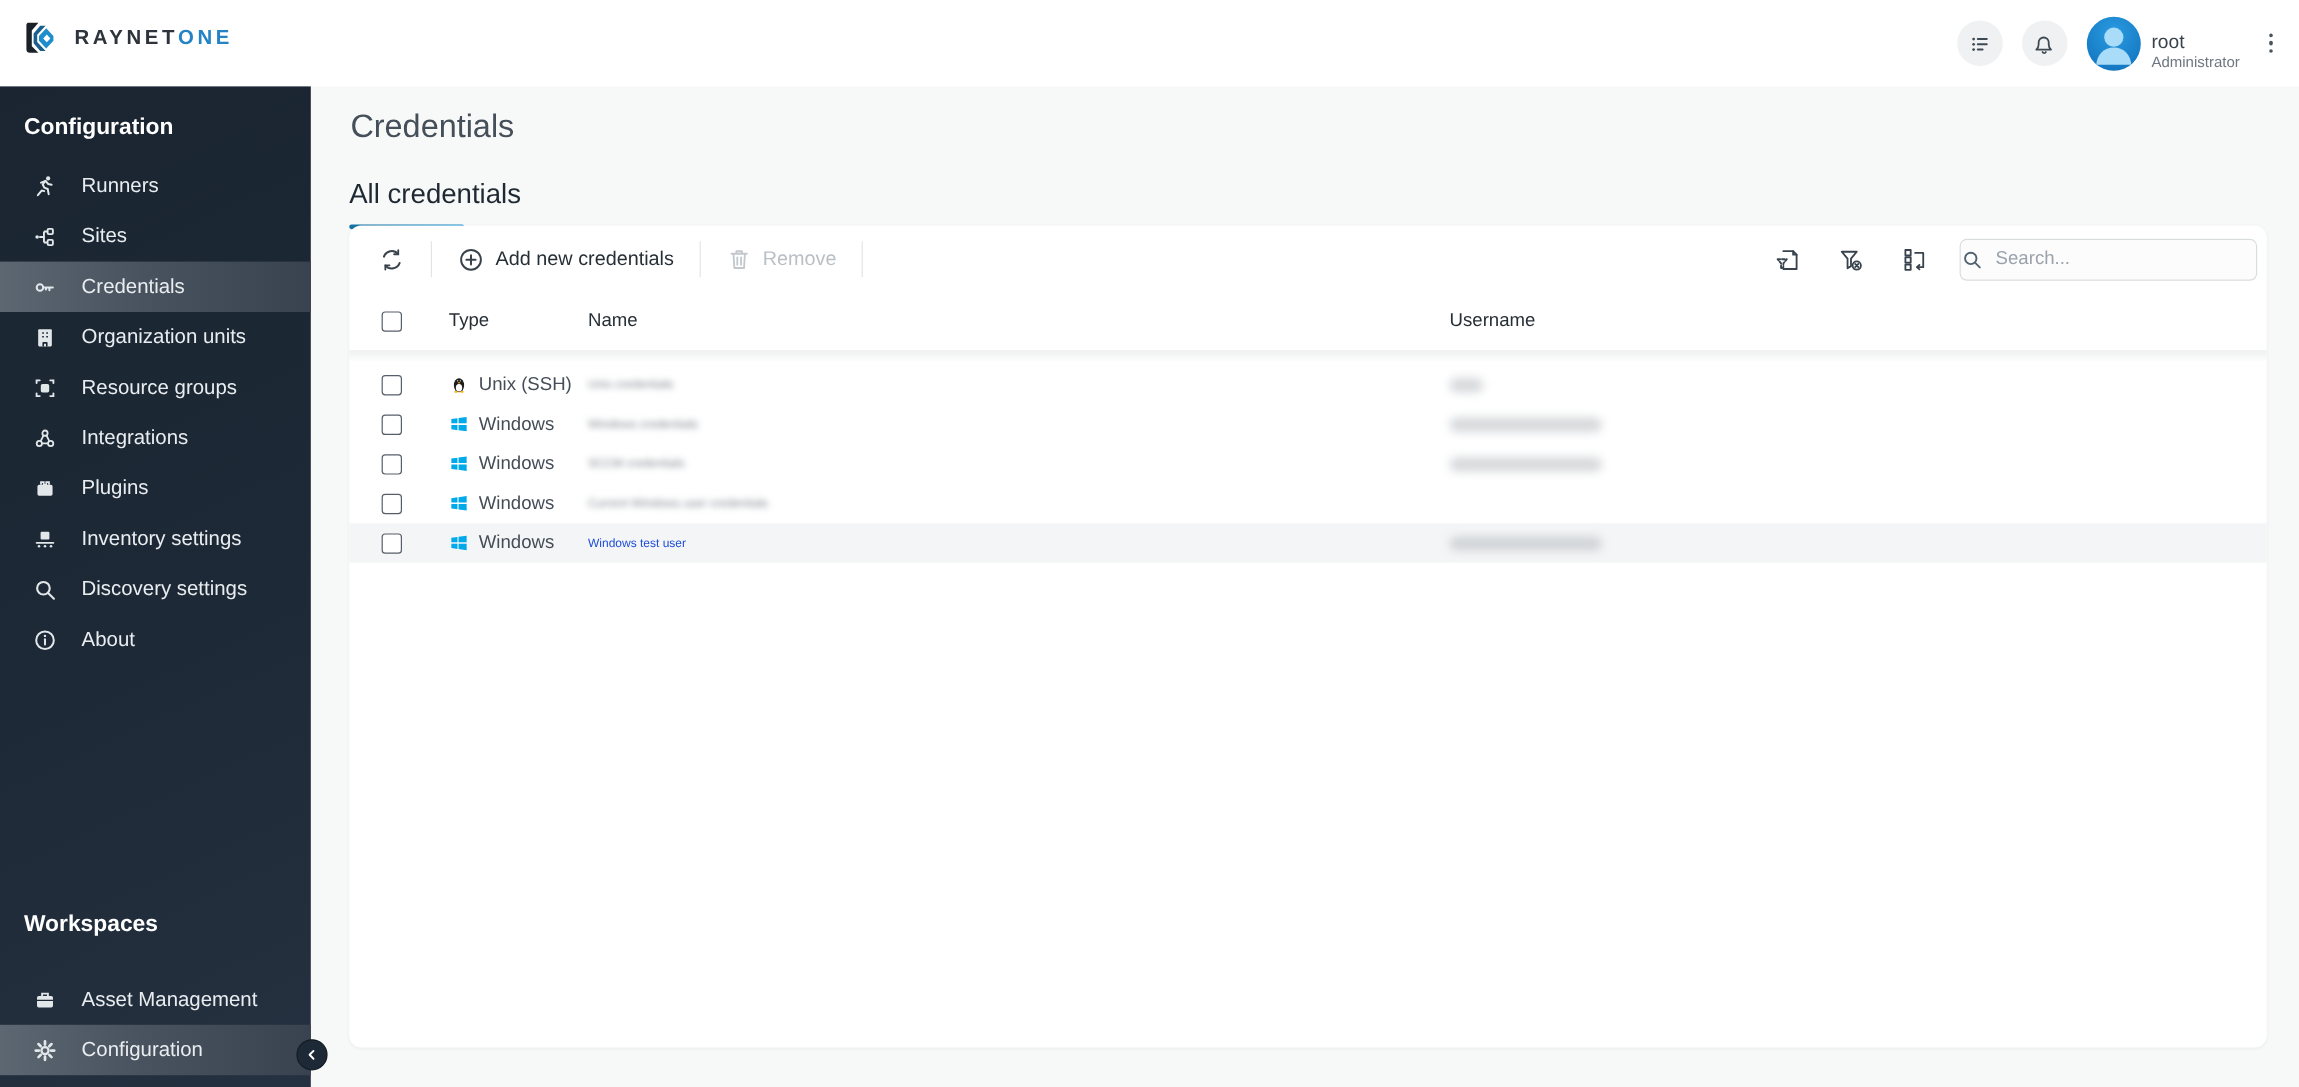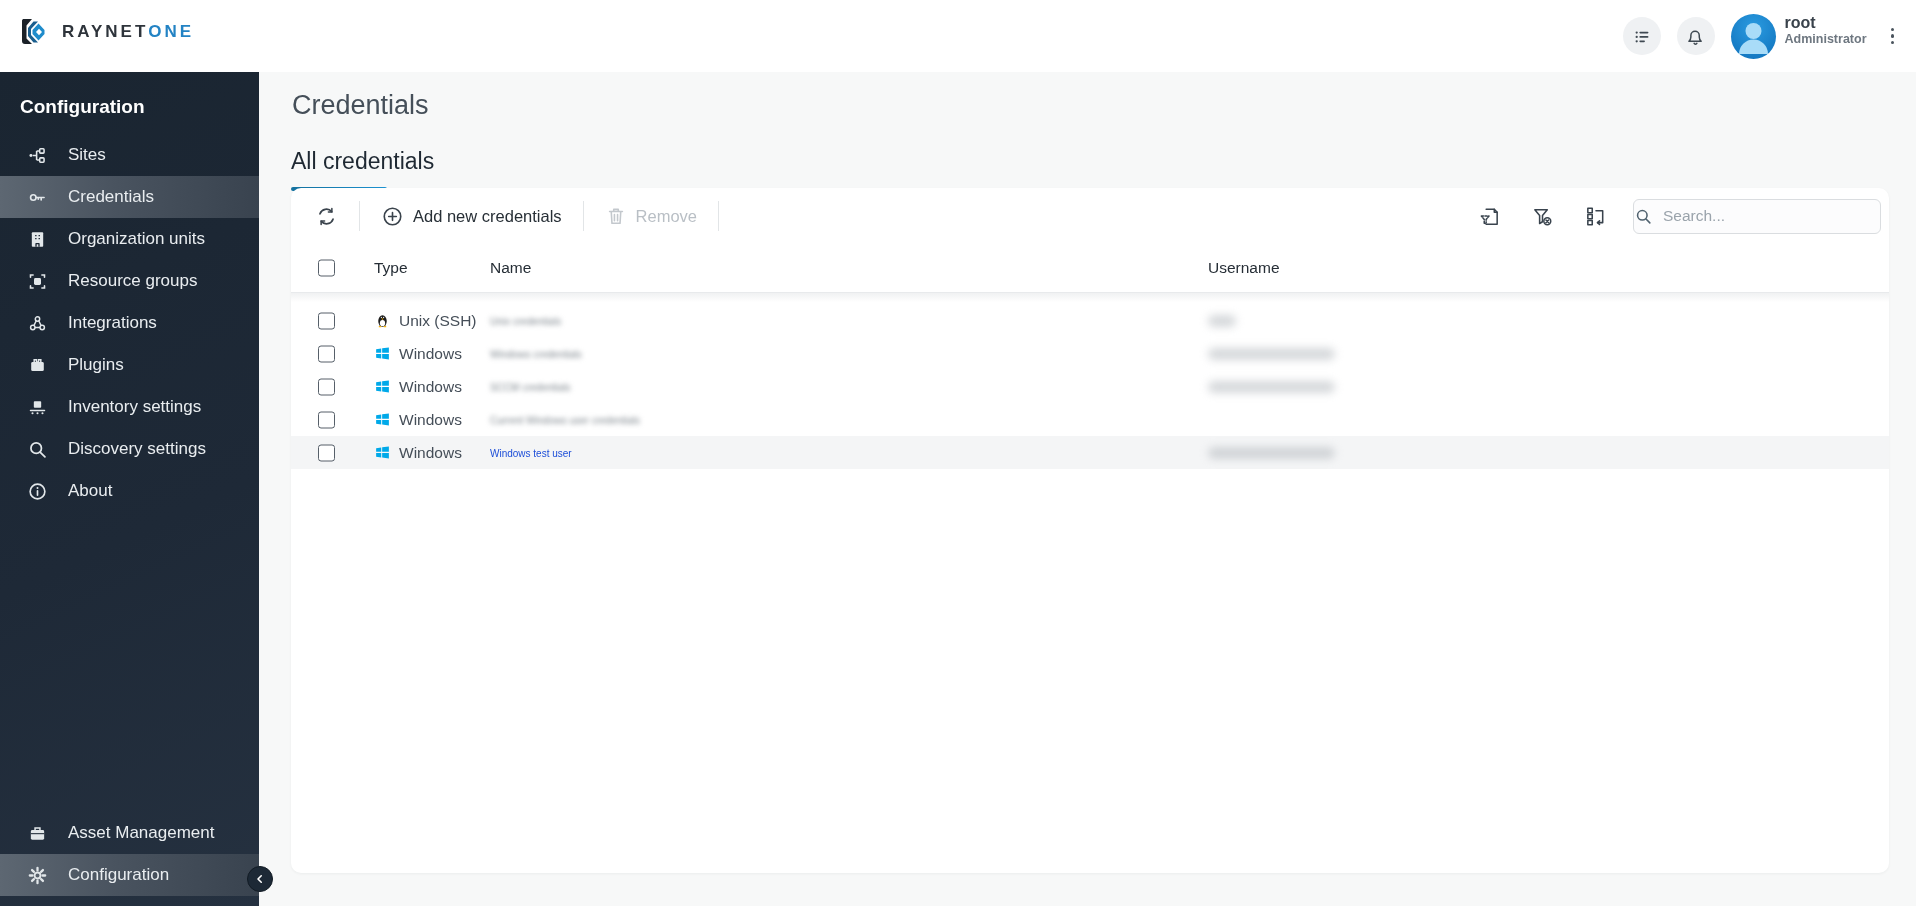--- a/index.html
+++ b/index.html
@@ -9,21 +9,21 @@
     -webkit-font-smoothing:antialiased;
   }
   
   .topbar{position:absolute;left:0;top:0;width:1916px;height:72px;background:#ffffff;}
   .brand{position:absolute;left:18px;top:15px;display:flex;align-items:center;gap:10px;}
   .brand-text{font-size:17px;letter-spacing:3px;color:#2e343b;font-weight:600;}
   .brand-text .one{color:#2383c4;font-weight:700;}
   .topbar-right{position:absolute;right:14px;top:0;height:72px;display:flex;align-items:center;gap:16px;}
   .icon-circle{width:38px;height:38px;border-radius:50%;background:#eff1f3;display:flex;align-items:center;justify-content:center;color:#3f4952;cursor:pointer;}
   .avatar{width:45px;height:45px;border-radius:50%;background:radial-gradient(circle at 50% 30%,#2a9be0,#0e6fba);display:flex;align-items:center;justify-content:center;overflow:hidden;}
-  .userblock{display:flex;align-items:flex-start;gap:9px;cursor:pointer;font-weight:bold;}
+  .userblock{display:flex;align-items:flex-end;gap:9px;cursor:pointer;}
   .user-name{font-size:16px;color:#39424b;line-height:18px;}
   .user-role{font-size:12.5px;color:#6e7780;line-height:14px;}
   .kebab{display:flex;flex-direction:column;gap:3px;padding:6px 8px;cursor:pointer;}
   .kebab i{width:3.5px;height:3.5px;border-radius:50%;background:#4a545d;display:block;}
   
   .sidebar{position:absolute;left:0;top:72px;width:259px;height:834px;
     background:linear-gradient(155deg,#1a2531 0%,#1e2937 55%,#253140 100%);color:#e9edf0;}
   .section-title{font-size:19px;font-weight:700;color:#ffffff;padding:24px 0 16px 20px;}
   .side-item{height:42px;display:flex;align-items:center;gap:20px;padding-left:26px;font-size:17px;cursor:pointer;color:#e9edf0;}
   .side-item .s-icon{width:22px;height:22px;display:flex;align-items:center;justify-content:center;flex:none;color:#e2e7ea;}
@@ -122,20 +122,31 @@
         <i></i>
         <i></i>
       </div>
   </div>
 </div>
 
 <div class="sidebar">
   <div class="section-title">Configuration</div>
   <div>
 
+  <div class="side-item">
+        <span class="s-icon">
+          <svg width="21" height="21" viewBox="0 0 24 24" fill="none" stroke="currentColor" stroke-width="1.9" stroke-linecap="round" stroke-linejoin="round">
+            <circle cx="15" cy="4.2" r="2" fill="currentColor" stroke="none"></circle>
+            <path d="M8.2 8.2l4.3-1.6 2.6 2.9 3.2.8"></path>
+            <path d="M12.5 6.6 9.8 9.8l1.5 3.2 3.3 1.3.9 4.9"></path>
+            <path d="M5.2 20.2l3.6-4.4 2.5.5"></path>
+          </svg>
+        </span>
+        <span>Runners</span>
+      </div>
       <div class="side-item">
         <span class="s-icon">
           <svg width="21" height="21" viewBox="0 0 24 24" fill="none" stroke="currentColor" stroke-width="1.8">
             <circle cx="4.5" cy="12" r="1.7" fill="currentColor" stroke="none"></circle>
             <path d="M6.5 12h4.5M11 6.8V17.2M11 6.8h3M11 17.2h3"></path>
             <rect x="14.5" y="4.3" width="5" height="5" rx="1"></rect>
             <rect x="14.5" y="14.7" width="5" height="5" rx="1"></rect>
           </svg>
         </span>
         <span>Sites</span>
@@ -214,20 +225,21 @@
           <svg width="21" height="21" viewBox="0 0 24 24" fill="none" stroke="currentColor" stroke-width="1.9" stroke-linecap="round">
             <circle cx="12" cy="12" r="8.4"></circle>
             <path d="M12 11.2v5"></path>
             <circle cx="12" cy="7.9" r="1.15" fill="currentColor" stroke="none"></circle>
           </svg>
         </span>
         <span>About</span>
       </div>
     </div>
   <div class="workspaces">
+    <div class="section-title">Workspaces</div>
     <div>
 
     <div class="side-item">
           <span class="s-icon">
             <svg width="21" height="21" viewBox="0 0 24 24" fill="none">
               <path d="M9.2 8V5.8h5.6V8" stroke="currentColor" stroke-width="1.7"></path>
               <rect x="4.4" y="8" width="15.2" height="11" rx="1.6" fill="currentColor"></rect>
               <path d="M4.4 12.2h15.2" stroke="#1c2734" stroke-width="1.2"></path>
             </svg>
           </span>

